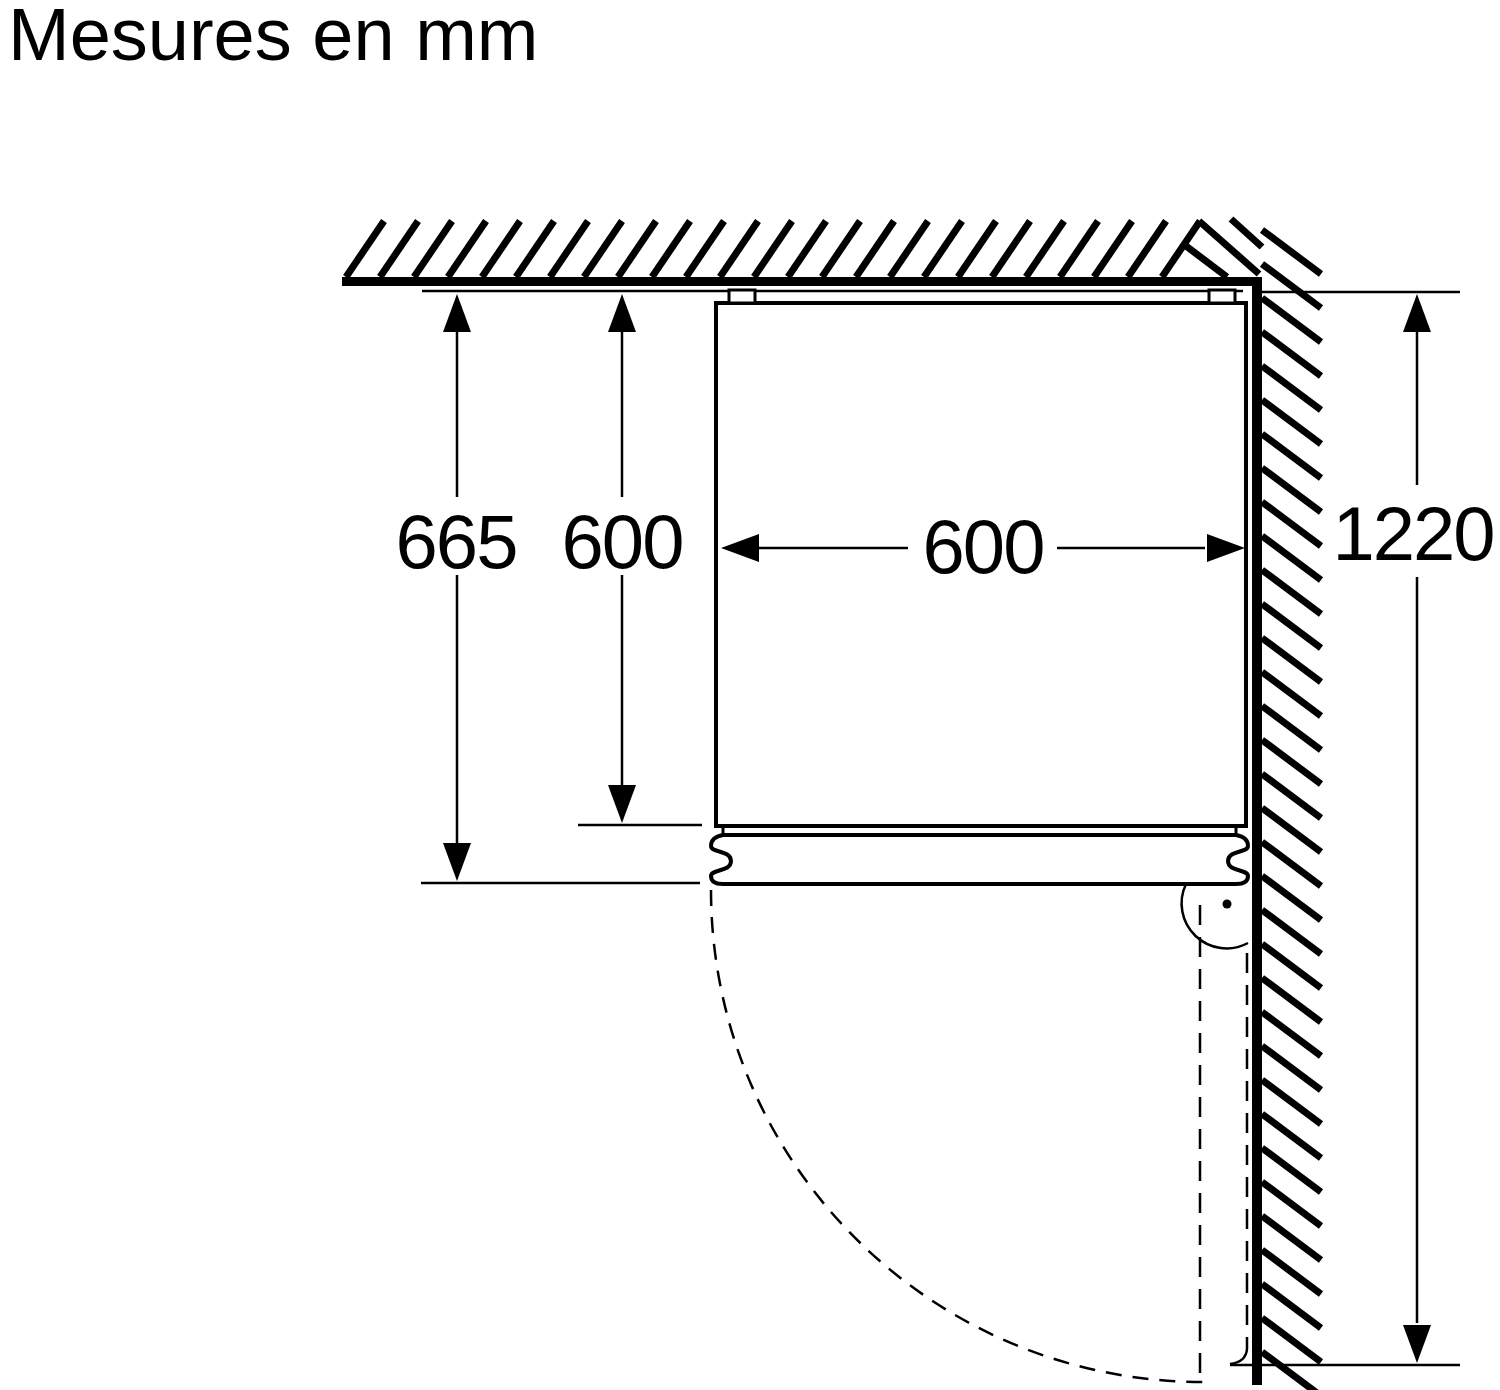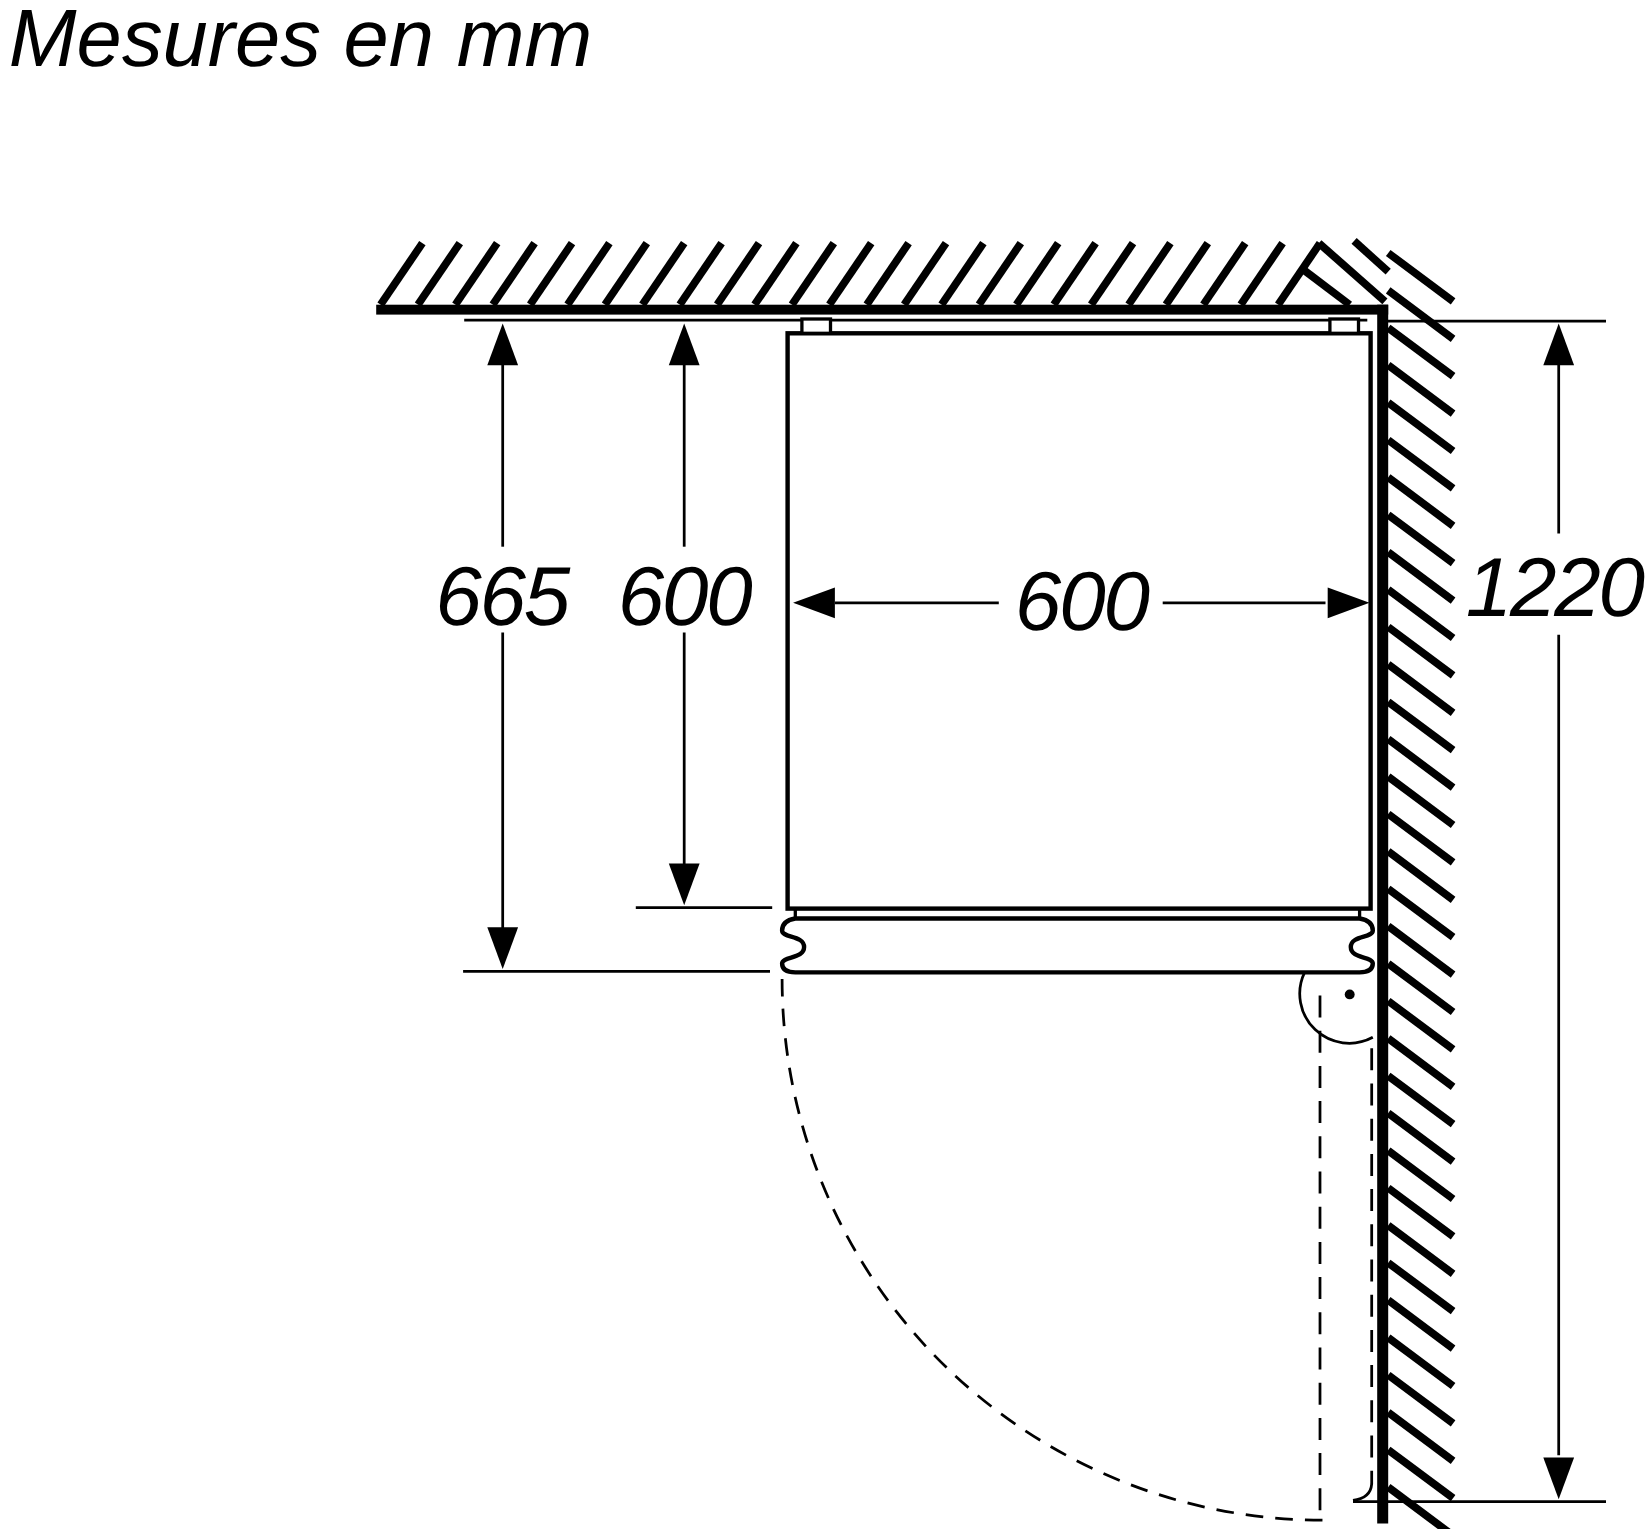--- a/index.html
+++ b/index.html
@@ -7,21 +7,20 @@
     padding: 0;
     background: #ffffff;
   }
   .stage {
     position: relative;
     width: 1500px;
     height: 1390px;
     background: #ffffff;
     overflow: hidden;
     font-family: "Liberation Sans", sans-serif;
-    font-style: italic;
   }
   svg text {
     font-family: "Liberation Sans", sans-serif;
     fill: #000000;
   }
   .dim-label {
     font-size: 76px;
     letter-spacing: -2px;
   }
   .title-label {

